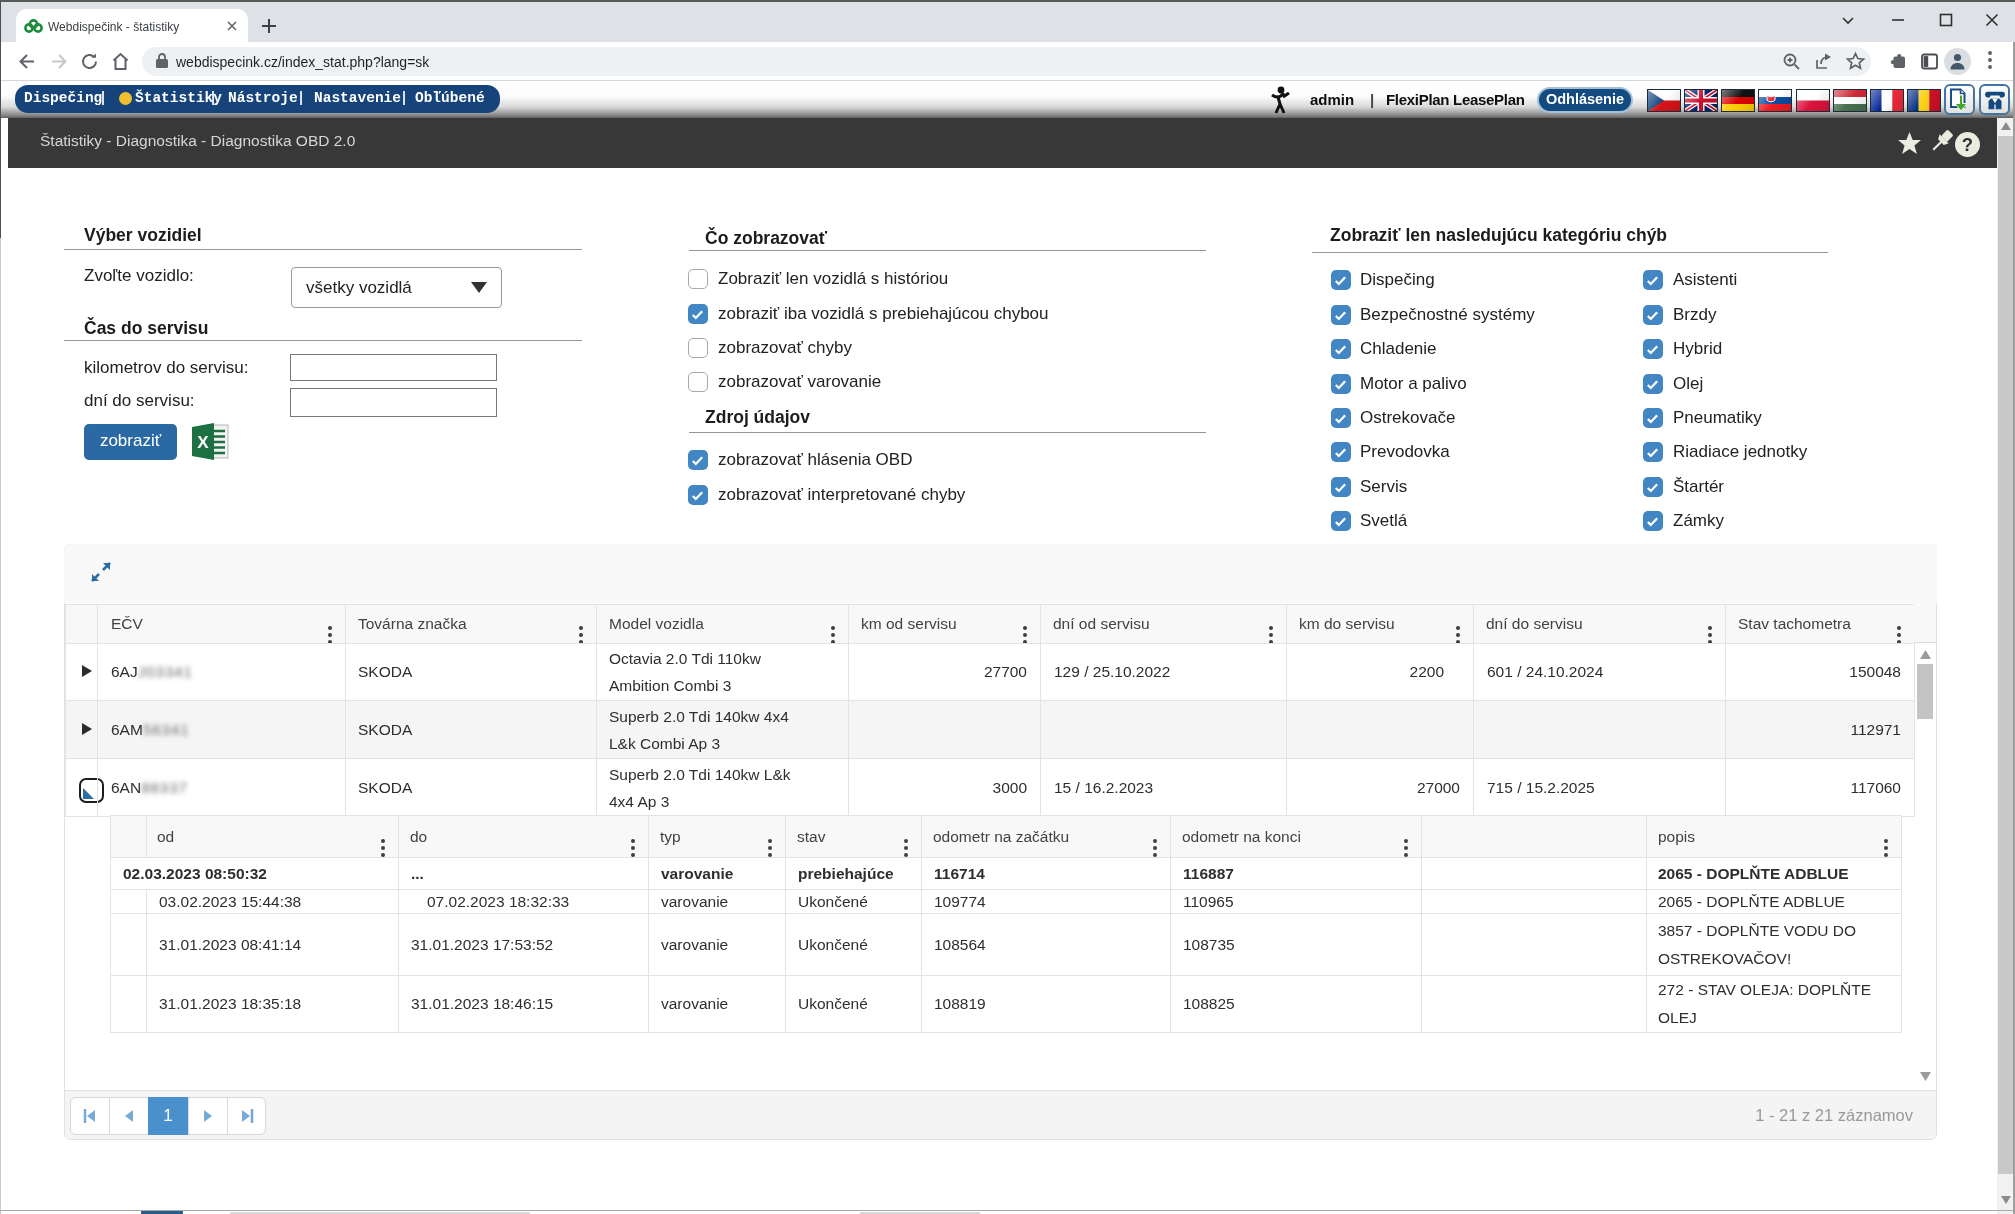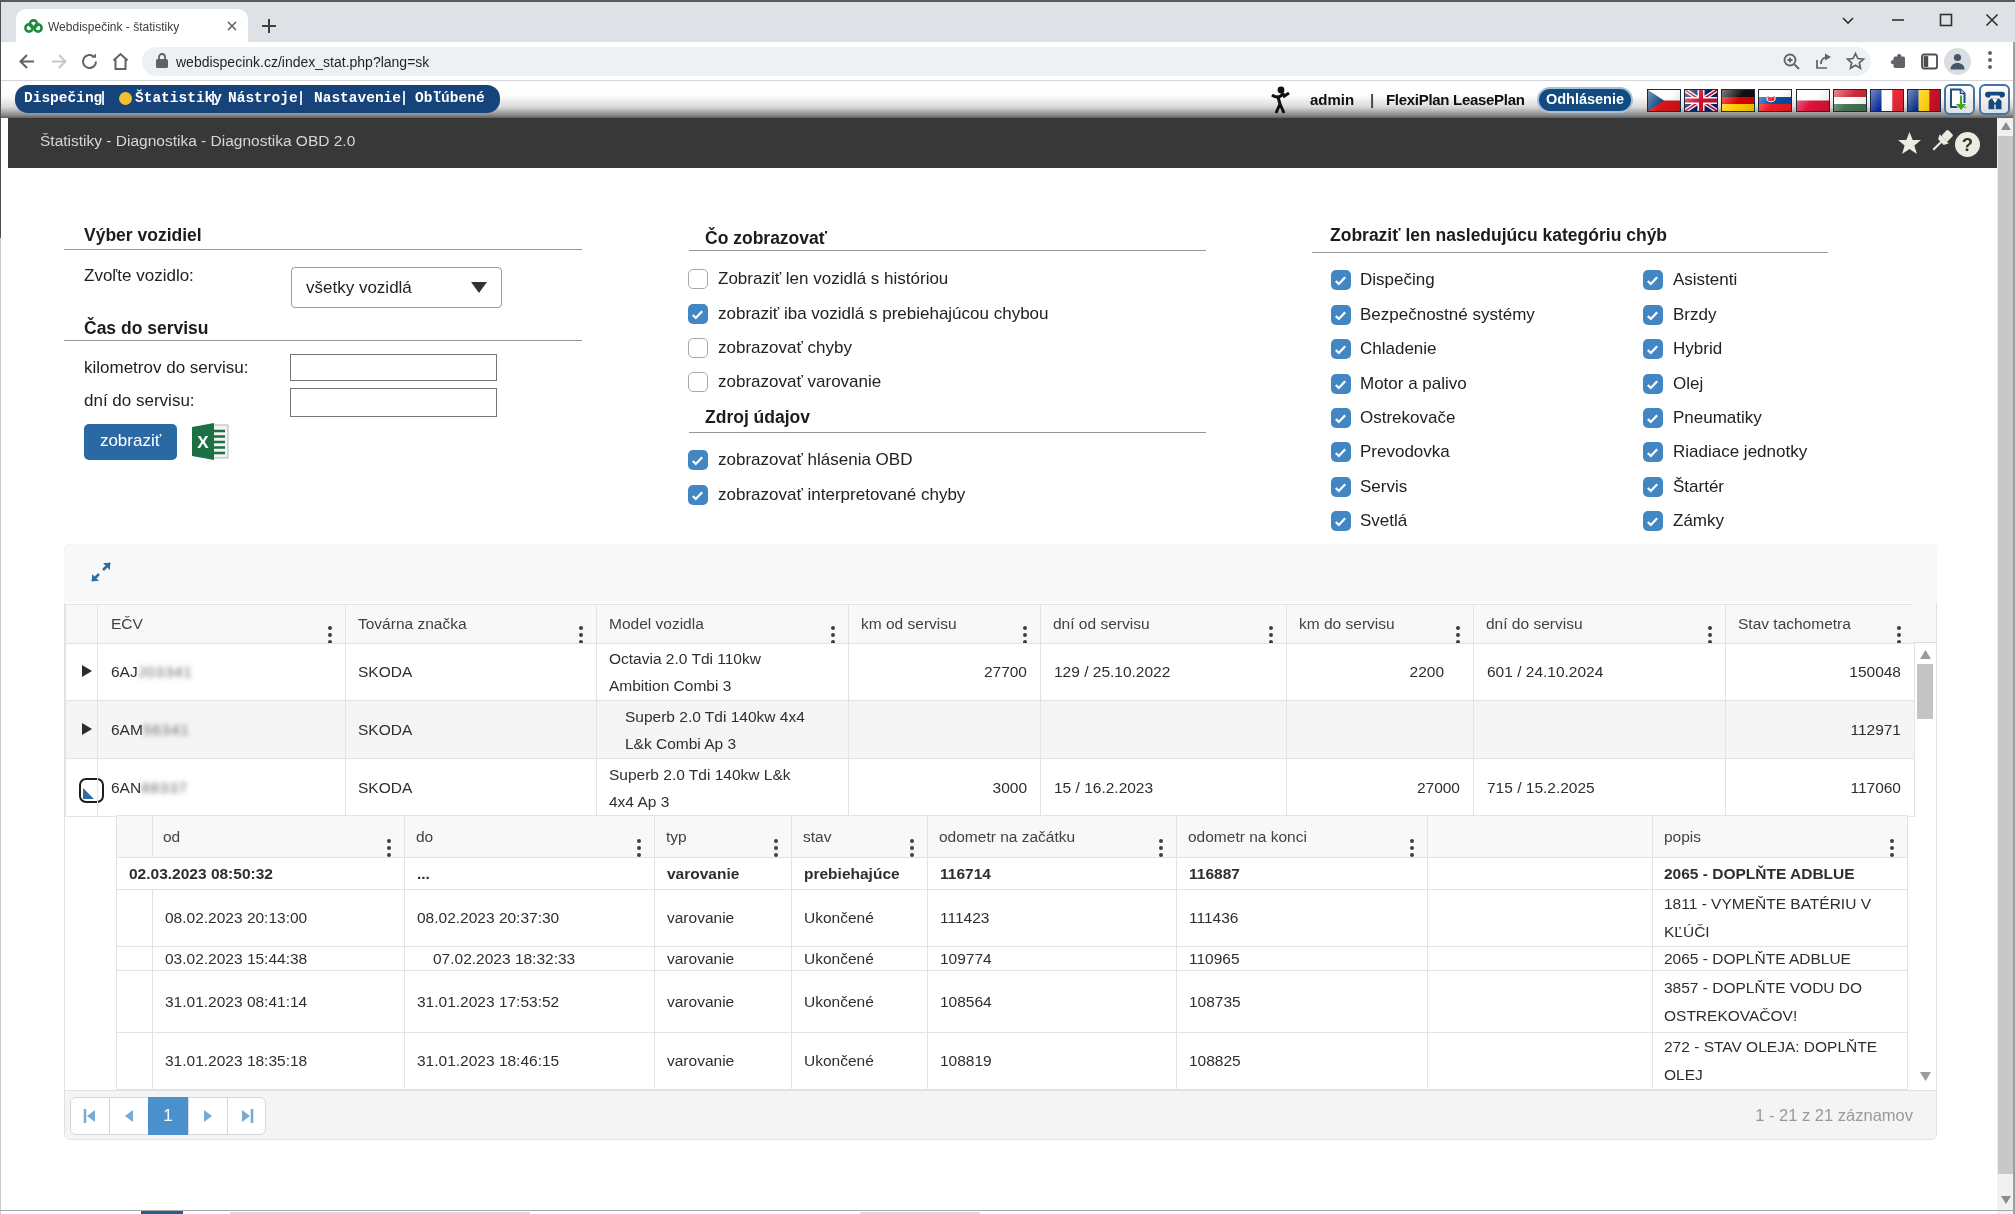--- a/index.html
+++ b/index.html
@@ -455,42 +455,42 @@
     <td class="num" style="padding-right:13px">27700</td>
     <td style="padding-left:13px">129 / 25.10.2022</td>
     <td class="num" style="padding-right:29px">2200</td>
     <td style="padding-left:13px">601 / 24.10.2024</td>
     <td class="num" style="padding-right:13px">150048</td>
   </tr>
   <tr style="height:58px" class="alt">
     <td style="text-align:center"><span class="tri"></span></td>
     <td style="padding-left:13px">6AM<span class="blurt">56341</span></td>
     <td style="padding-left:12px">SKODA</td>
-    <td style="padding-left:28px;white-space:normal;line-height:27px">Superb 2.0 Tdi 140kw 4x4<br>L&amp;k Combi Ap 3</td>
+    <td style="padding-left:12px;white-space:normal;line-height:27px">Superb 2.0 Tdi 140kw 4x4<br>L&amp;k Combi Ap 3</td>
     <td></td>
         <td></td>
         <td></td>
         <td></td>
     <td class="num" style="padding-right:13px">112971</td>
   </tr>
   <tr style="height:58px">
     <td></td>
     <td style="padding-left:13px">6AN<span class="blurt">88337</span></td>
     <td style="padding-left:12px">SKODA</td>
     <td style="padding-left:12px;white-space:normal;line-height:27px">Superb 2.0 Tdi 140kw L&amp;k<br>4x4 Ap 3</td>
     <td class="num" style="padding-right:13px">3000</td>
     <td style="padding-left:13px">15 / 16.2.2023</td>
     <td class="num" style="padding-right:13px">27000</td>
     <td style="padding-left:13px">715 / 15.2.2025</td>
     <td class="num" style="padding-right:13px">117060</td>
   </tr>
 </tbody>
   </table>
 
-<table class="k" id="subtbl" style="left:116px;top:815px;width:1791px">
+<table class="k" id="subtbl" style="left:110px;top:815px;width:1791px">
   <colgroup>
       <col style="width:36px">
       <col style="width:252px">
       <col style="width:250px">
       <col style="width:137px">
       <col style="width:136px">
       <col style="width:249px">
       <col style="width:251px">
       <col style="width:225px">
       <col style="width:255px">
@@ -510,31 +510,20 @@
   <tr style="height:32px" class="bold">
     <td colspan="2" style="padding-left:12px">02.03.2023 08:50:32</td>
     <td style="padding-left:12px">...</td>
     <td style="padding-left:12px">varovanie</td>
     <td style="padding-left:12px">prebiehajúce</td>
     <td style="padding-left:12px">116714</td>
     <td style="padding-left:12px">116887</td>
     <td></td>
     <td style="padding-left:11px">2065 - DOPLŇTE ADBLUE</td>
   </tr>
-  <tr style="height:56px">
-    <td></td>
-    <td style="padding-left:12px">08.02.2023 20:13:00</td>
-    <td style="padding-left:12px">08.02.2023 20:37:30</td>
-    <td style="padding-left:12px">varovanie</td>
-    <td style="padding-left:12px">Ukončené</td>
-    <td style="padding-left:12px">111423</td>
-    <td style="padding-left:12px">111436</td>
-    <td></td>
-    <td style="padding-left:11px;white-space:normal;line-height:28px">1811 - VYMEŇTE BATÉRIU V KĽÚČI</td>
-  </tr>
   <tr style="height:24px">
     <td></td>
     <td style="padding-left:12px">03.02.2023 15:44:38</td>
     <td style="padding-left:28px">07.02.2023 18:32:33</td>
     <td style="padding-left:12px">varovanie</td>
     <td style="padding-left:12px">Ukončené</td>
     <td style="padding-left:12px">109774</td>
     <td style="padding-left:12px">110965</td>
     <td></td>
     <td style="padding-left:11px">2065 - DOPLŇTE ADBLUE</td>

